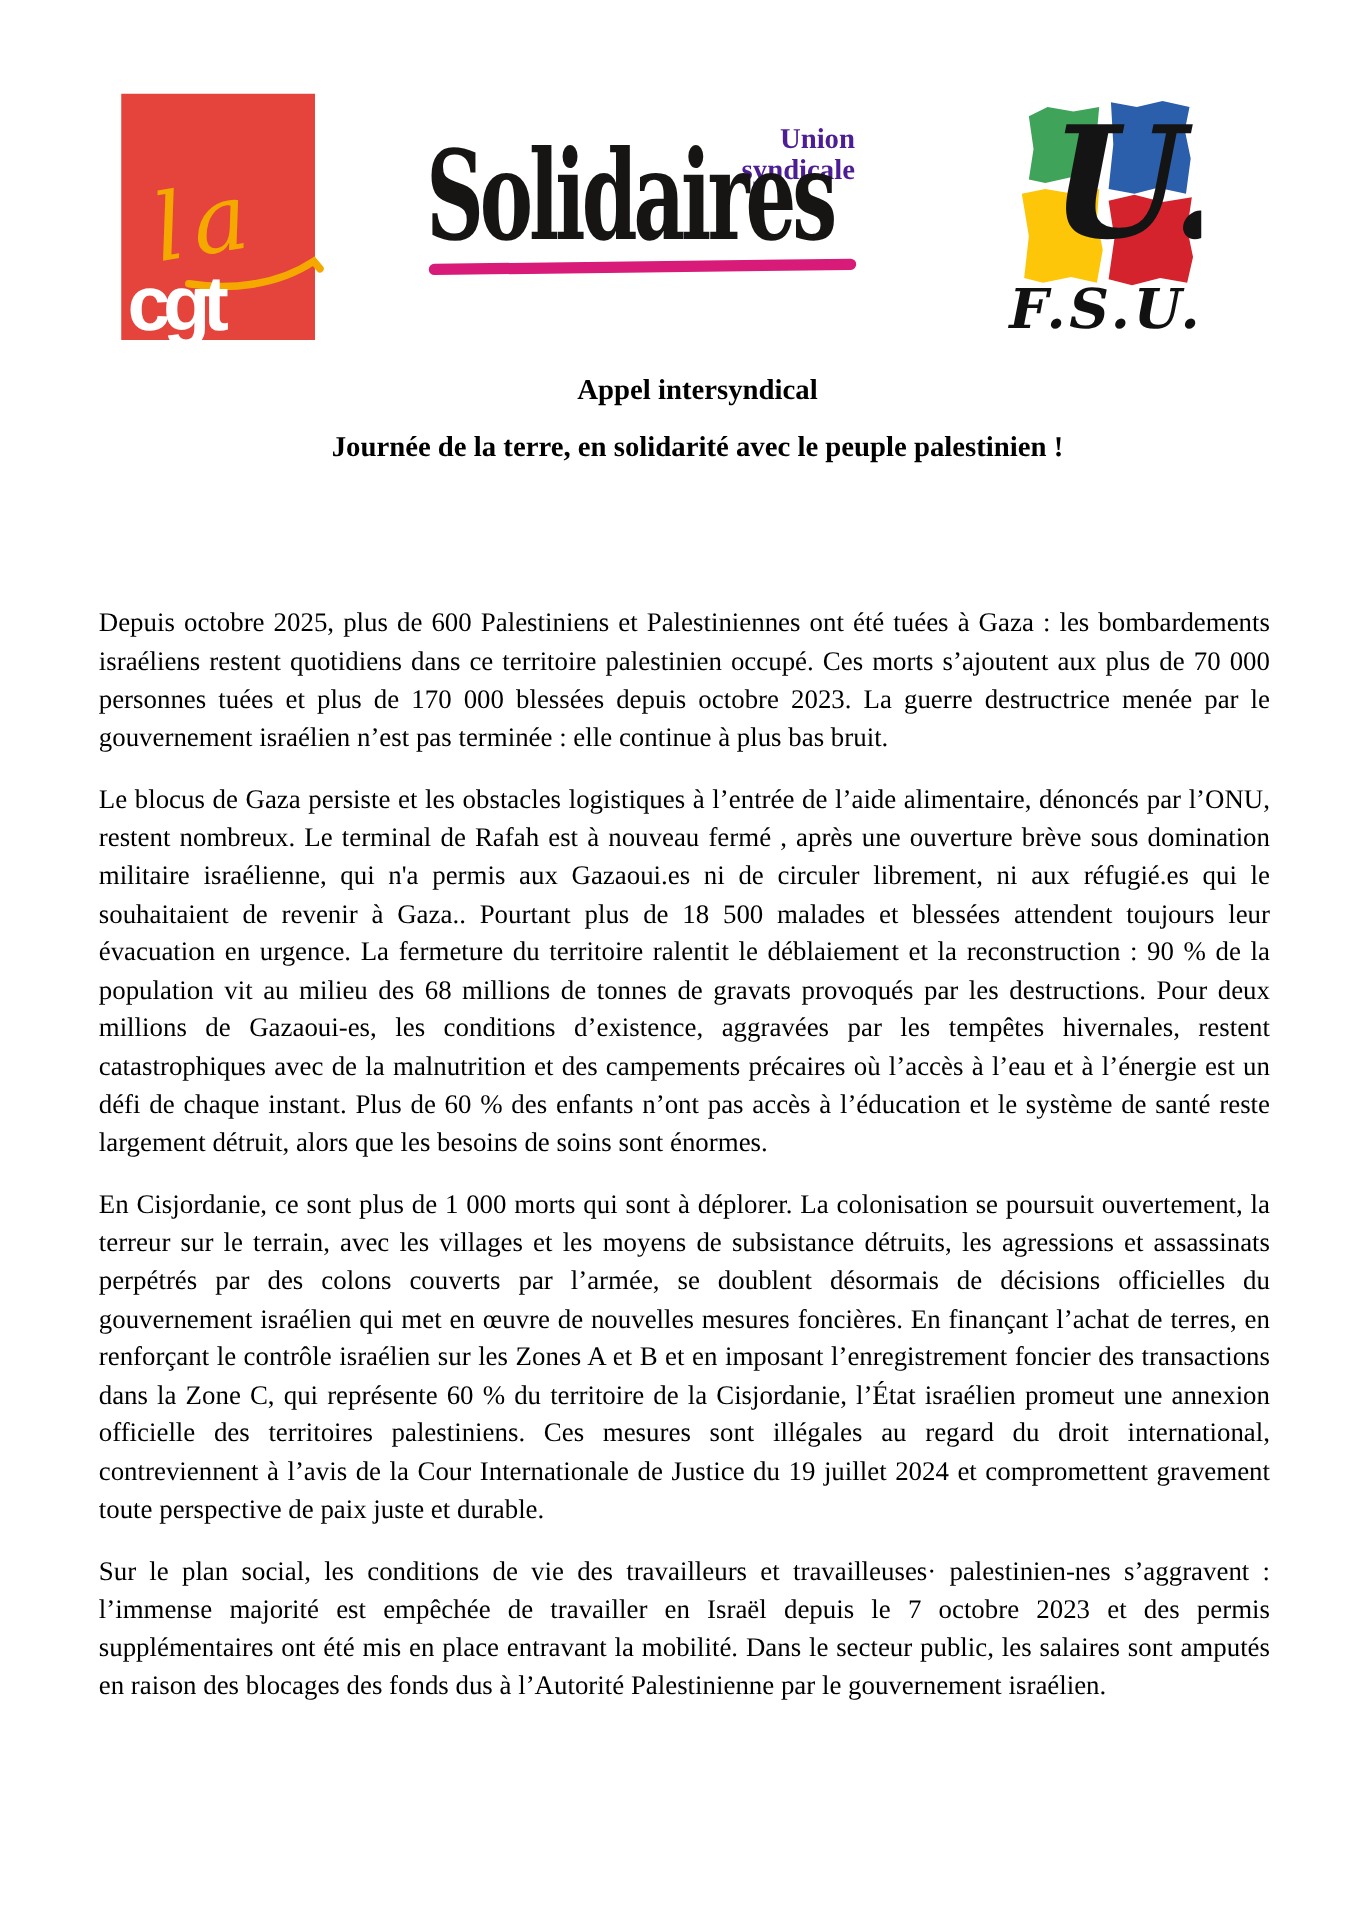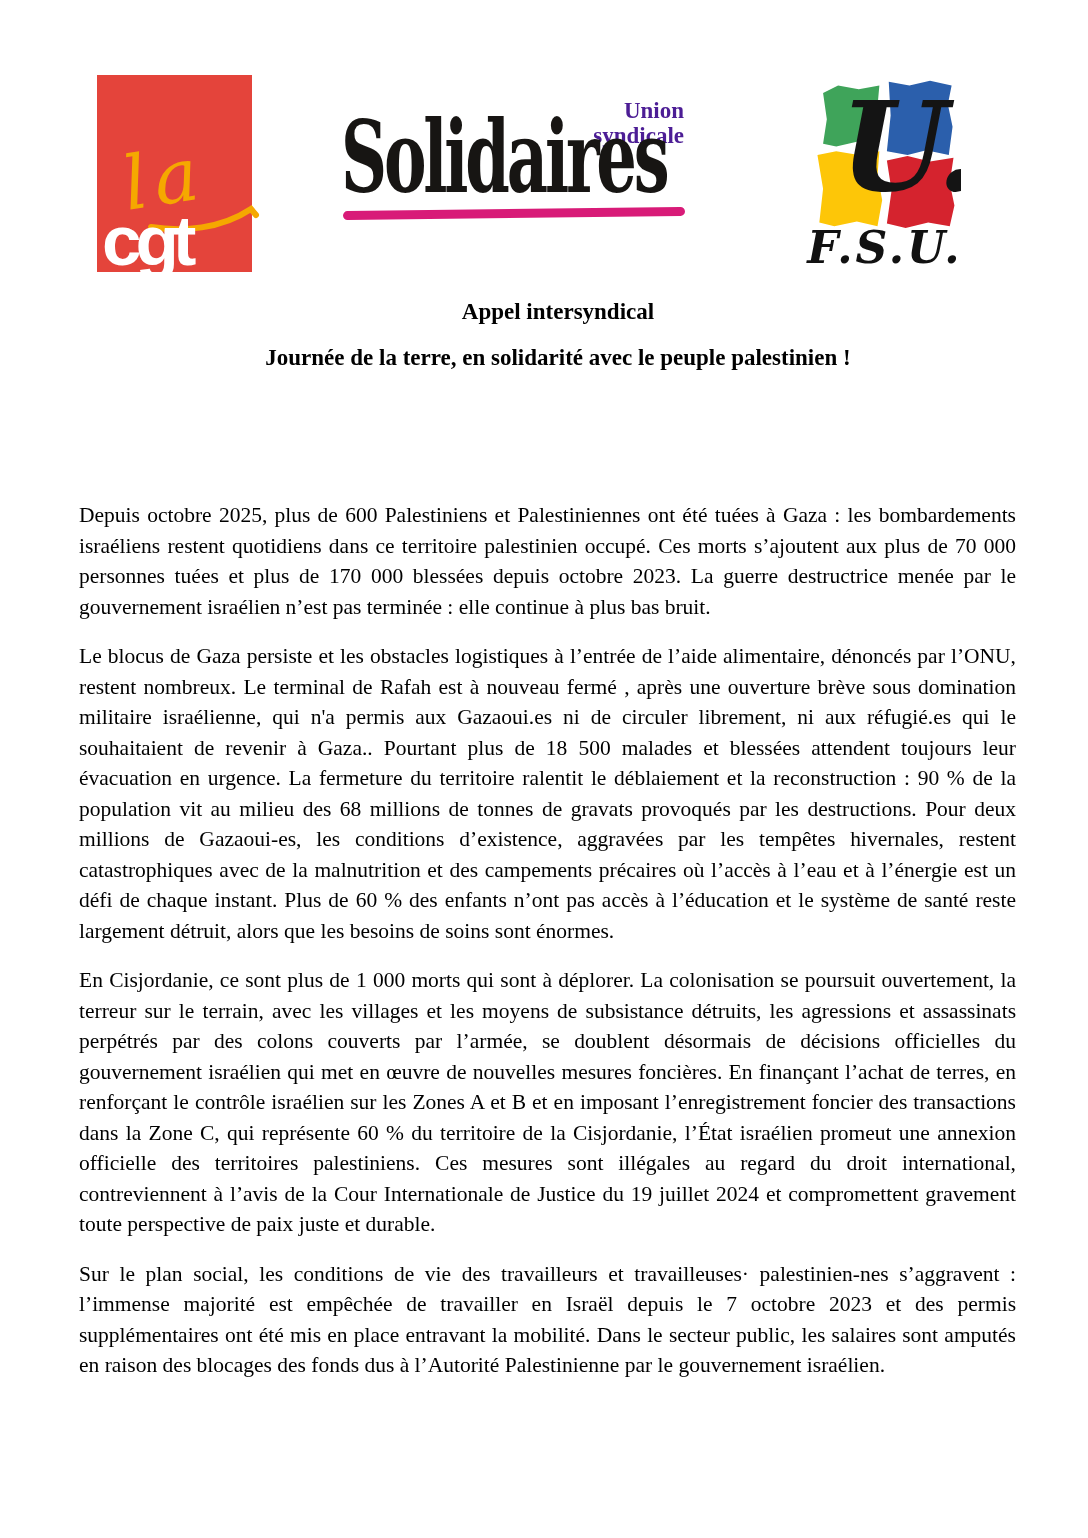--- a/index.html
+++ b/index.html
@@ -28,21 +28,21 @@
     font-size:74px; line-height:1;
     letter-spacing:7px;
     color:#f5a800;
     transform:rotate(-9deg);
   }
   .cgt-swash { position:absolute; left:52px; top:128px; overflow:visible; }
   .cgt-word {
     position:absolute; left:5px; bottom:2px;
     font-family:"Liberation Sans", sans-serif;
     font-weight:bold;
-    font-size:71px; line-height:0.82;
+    font-size:62px; line-height:0.82;
     letter-spacing:-6px;
     color:#ffffff;
     white-space:nowrap;
   }
 
   
   .sol-logo { position:absolute; left:341px; top:96px; width:345px; height:148px; }
   .sol-union {
     position:absolute; right:2px; top:2px;
     font-family:"Liberation Serif", serif;
@@ -87,21 +87,21 @@
     font-family:"Liberation Serif", serif;
     font-weight:bold;
     font-size:23px; line-height:30px;
     margin:0 0 16px 0;
     color:#000;
   }
 
   
   .content { position:absolute; left:79px; top:483px; width:937px; }
   .content p {
-    margin:17px 0 19px 0;
+    margin:0 0 19px 0;
     font-family:"Liberation Serif", serif;
     font-size:21.5px;
     line-height:30.5px;
     text-align:justify;
     color:#000;
   }
 </style>
 </head>
 <body>
 

